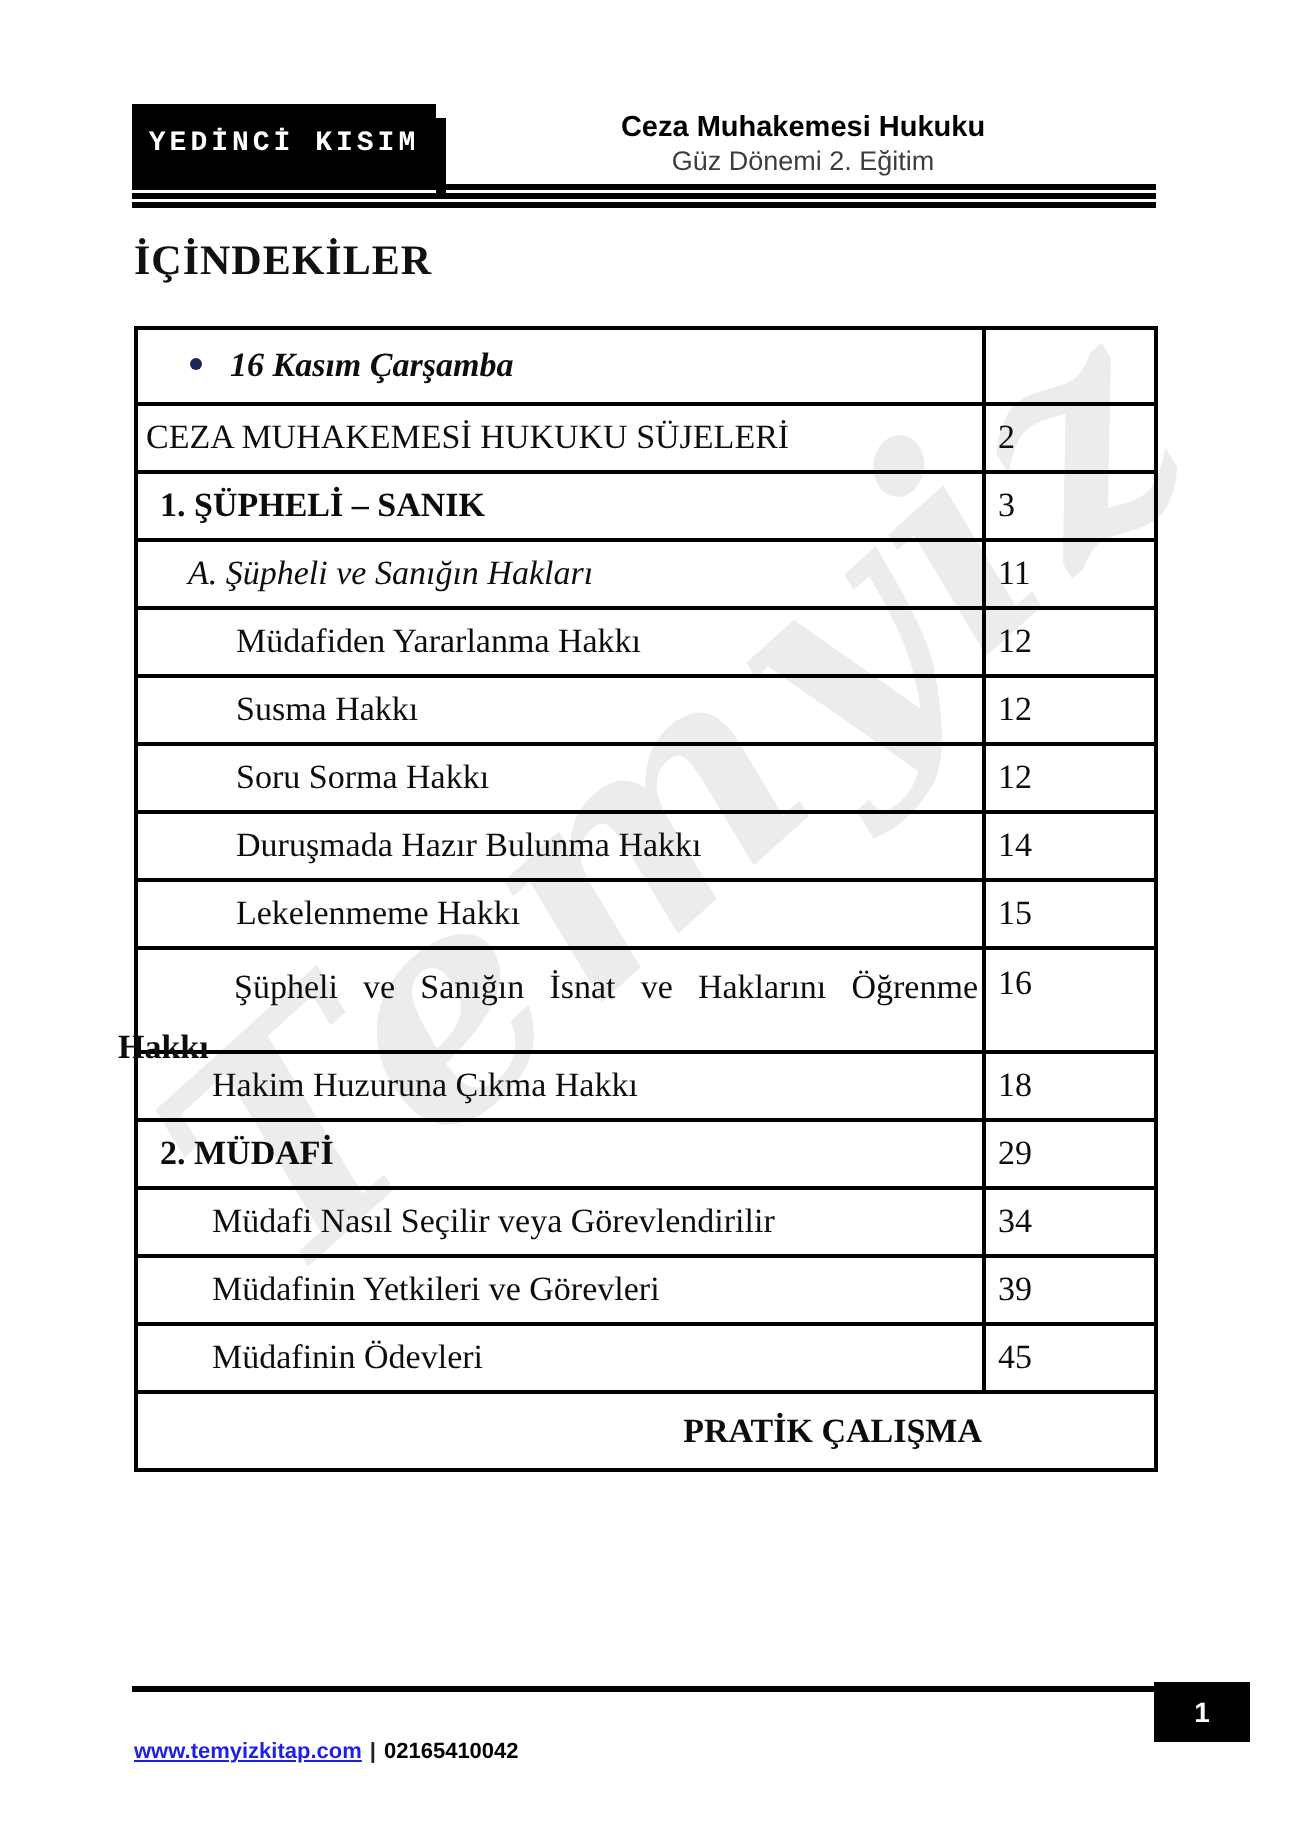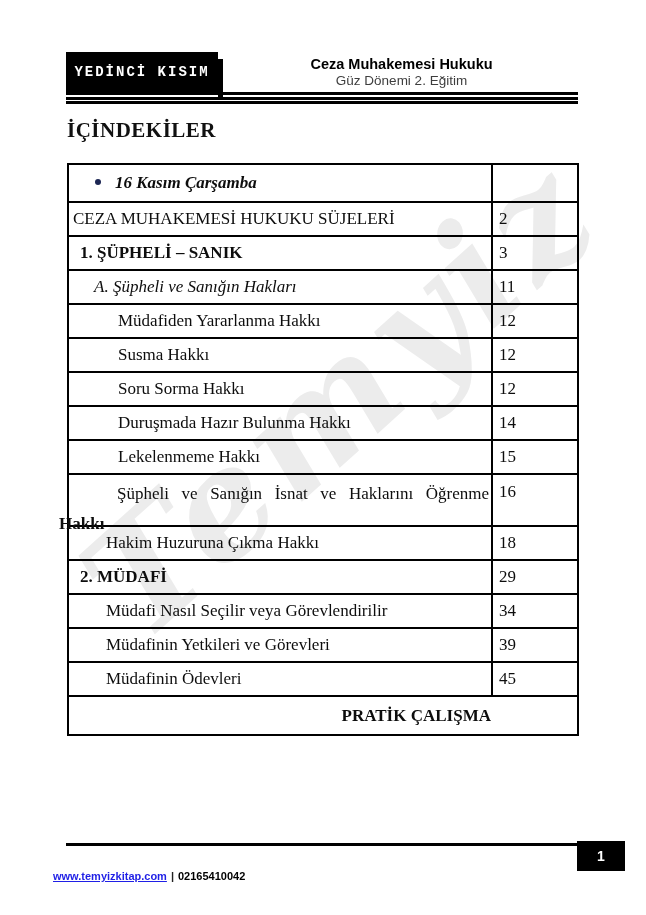--- a/index.html
+++ b/index.html
@@ -91,21 +91,21 @@
   
   #footer-rule{position:absolute;left:66px;top:843px;width:511px;height:3px;background:#000;}
   #page-number-badge{
     position:absolute;left:577px;top:841px;width:48px;height:30px;background:#000;
     display:flex;align-items:center;justify-content:center;
   }
   #page-number-badge span{
     color:#fff;font-family:"Liberation Sans", sans-serif;font-weight:bold;font-size:14px;
   }
   #footer-contact{
-    position:absolute;left:53px;top:870px;
+    position:absolute;left:67px;top:870px;
     font-family:"Liberation Sans", sans-serif;font-weight:bold;font-size:11px;
   }
   #footer-contact .website{color:var(--link_blue);text-decoration:underline;cursor:pointer;}
   #footer-contact .sep{color:#222;padding:0 4px;}
   #footer-contact .phone{color:#000;}
 </style>
 </head>
 <body>
 
 <div id="page">

